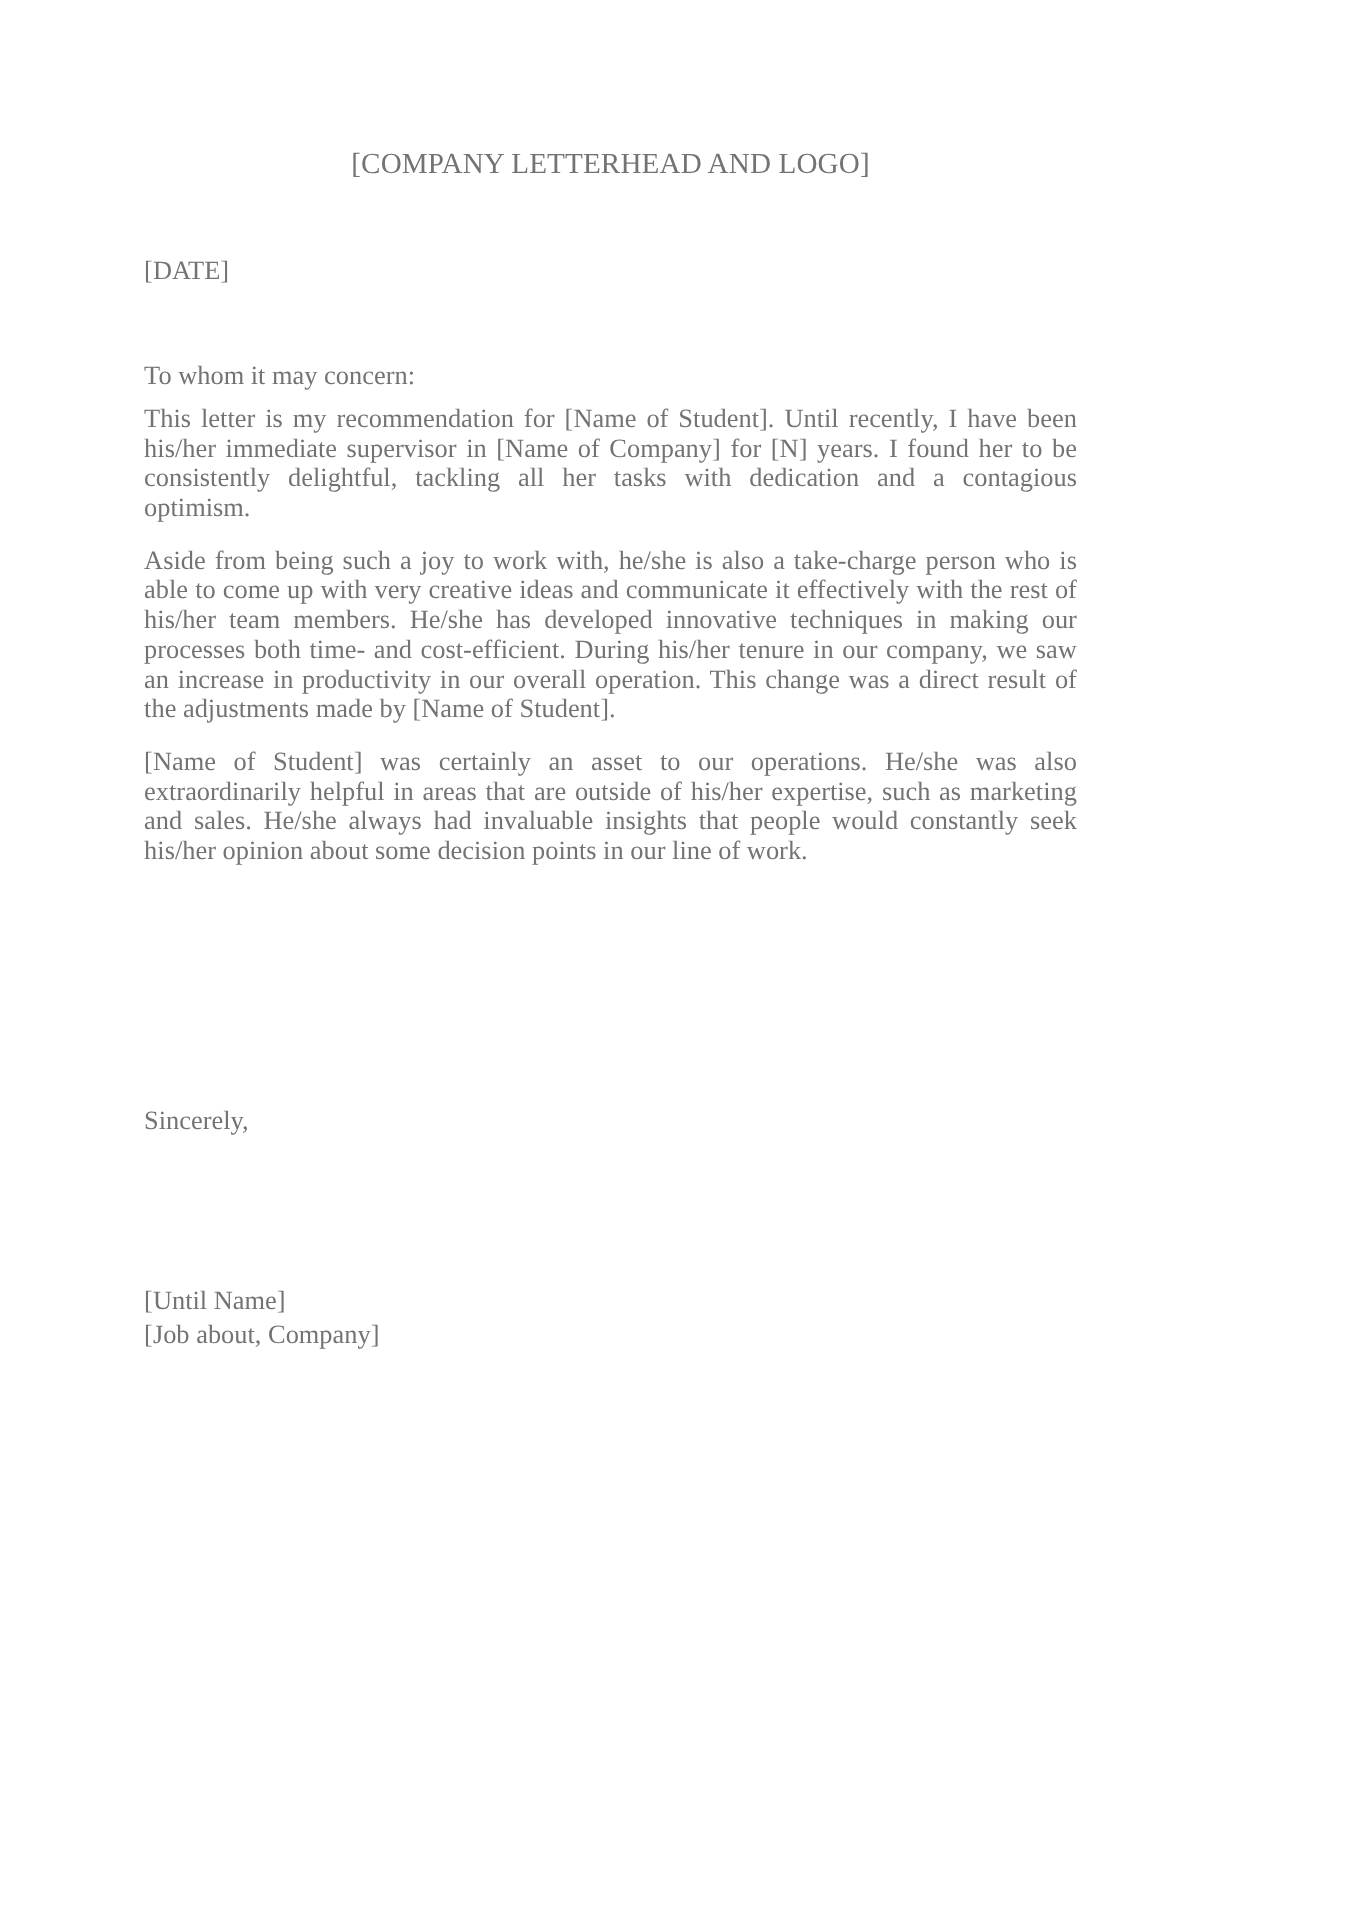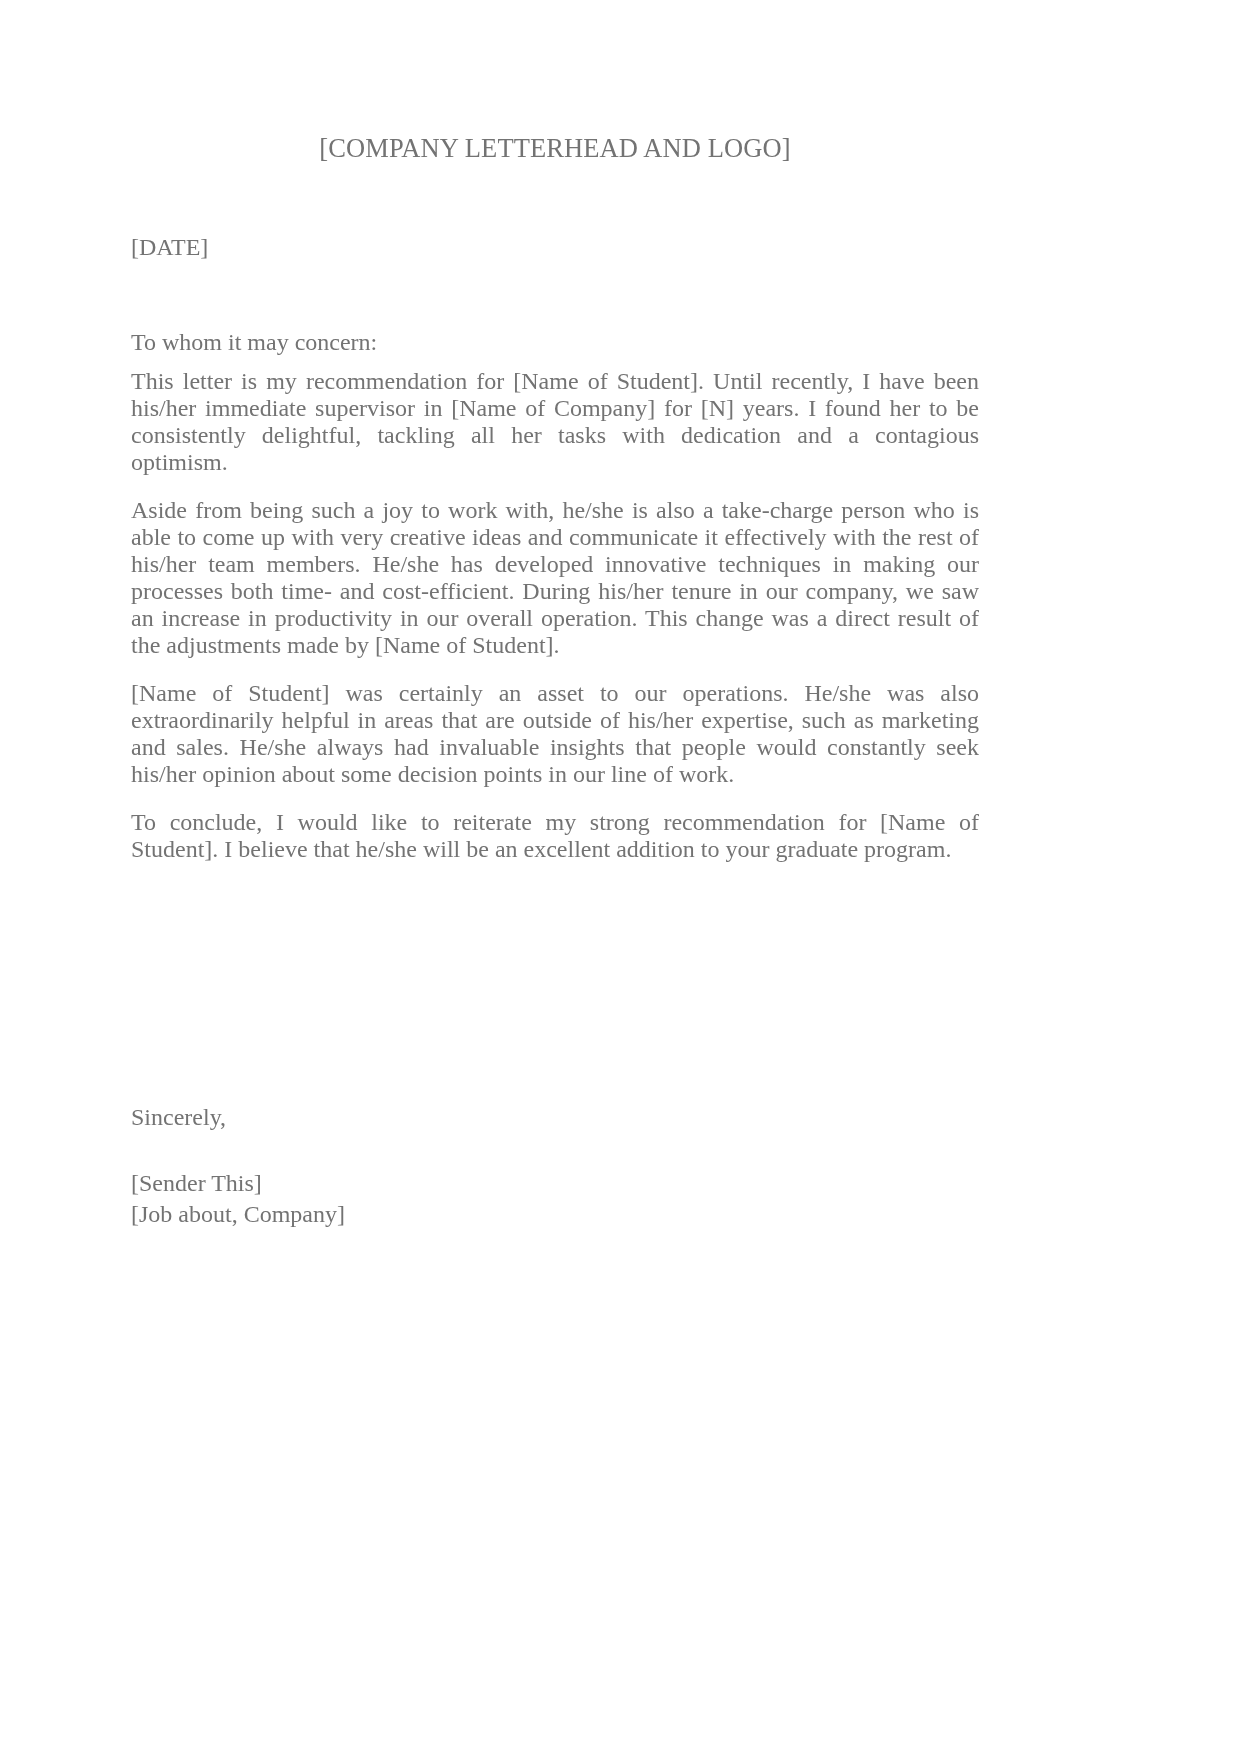--- a/index.html
+++ b/index.html
@@ -74,21 +74,21 @@
     hyphens: none;
   }
 
   .body-par:last-child {
     margin-bottom: 0;
   }
 
   .closing {
     position: absolute;
     left: 0;
-    top: 1102px;
+    top: 1004px;
     font-size: 24px;
     line-height: 1.25;
   }
 
   .signature-block {
     position: absolute;
     left: 0;
     top: 1168px;
     font-size: 24px;
     line-height: 31px;
@@ -108,24 +108,23 @@
     <div class="letterhead">[COMPANY LETTERHEAD AND LOGO]</div>
 
     <div class="date-line">[DATE]</div>
 
     <div class="salutation">To whom it may concern:</div>
 
     <div class="body-block">
       <p class="body-par">This letter is my recommendation for [Name of Student]. Until recently, I have been his/her immediate supervisor in [Name of Company] for [N] years. I found her to be consistently delightful, tackling all her tasks with dedication and a contagious optimism.</p>
       <p class="body-par">Aside from being such a joy to work with, he/she is also a take-charge person who is able to come up with very creative ideas and communicate it effectively with the rest of his/her team members. He/she has developed innovative techniques in making our processes both time- and cost-efficient. During his/her tenure in our company, we saw an increase in productivity in our overall operation. This change was a direct result of the adjustments made by [Name of Student].</p>
       <p class="body-par">[Name of Student] was certainly an asset to our operations. He/she was also extraordinarily helpful in areas that are outside of his/her expertise, such as marketing and sales. He/she always had invaluable insights that people would constantly seek his/her opinion about some decision points in our line of work.</p>
-      <p class="body-par">To conclude, I would like to reiterate my strong recommendation for [Name of Student]. I believe that he/she will be an excellent addition to your graduate program.</p>
     </div>
 
     <div class="closing">Sincerely,</div>
 
     <div class="signature-block">
-      <span class="sig-line">[Sender This]</span>
+      <span class="sig-line">[Until Name]</span>
       <span class="sig-line">[Job about, Company]</span>
     </div>
 
   </div>
 </div>
 
 </body></html>

